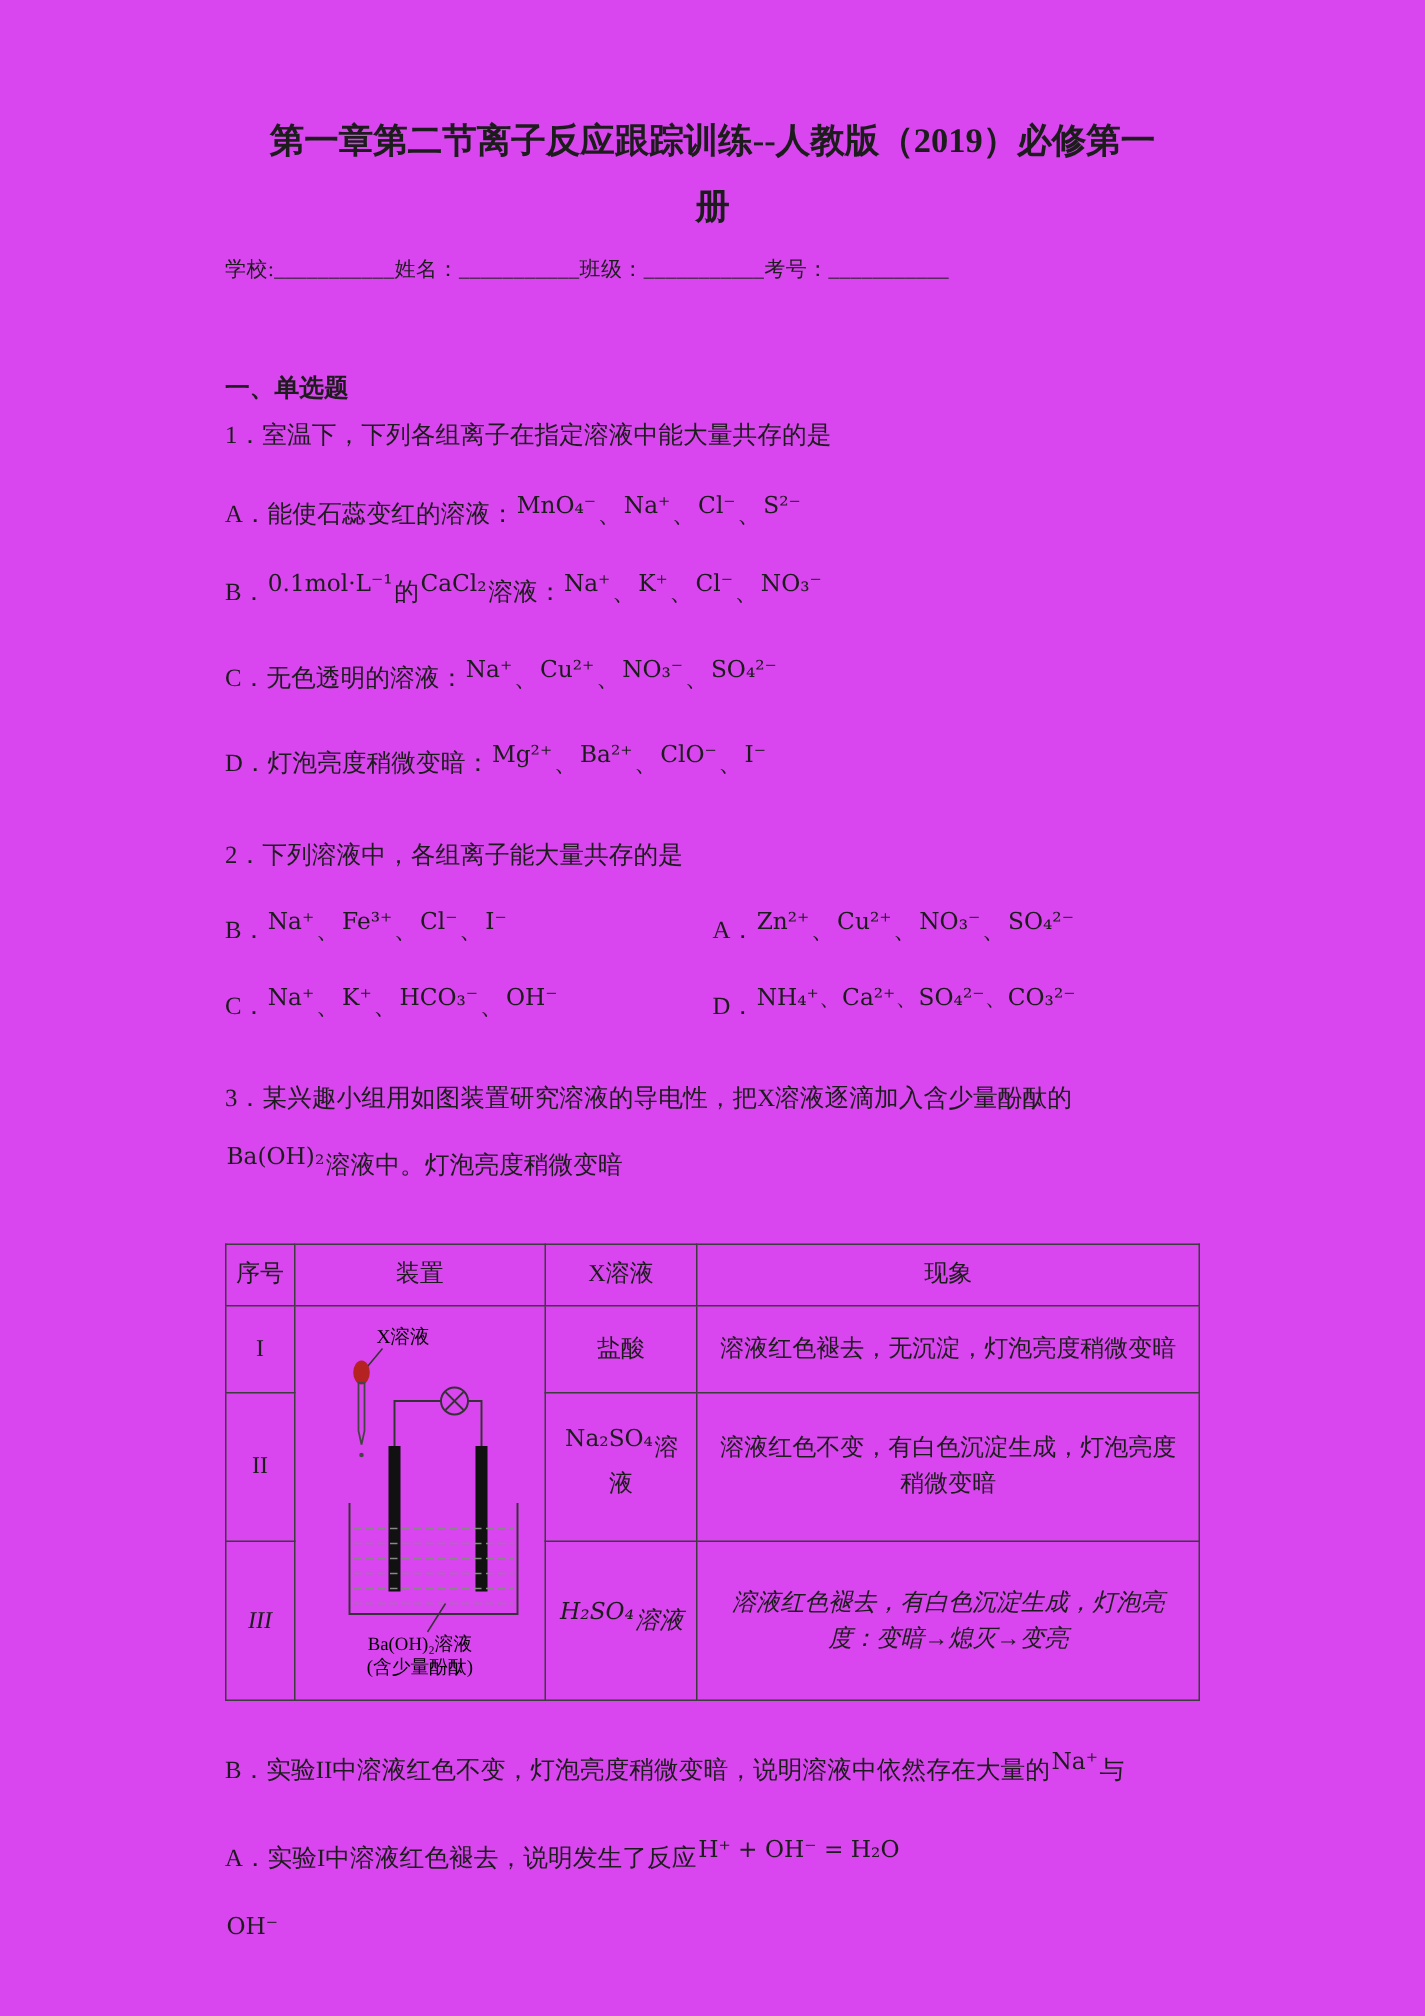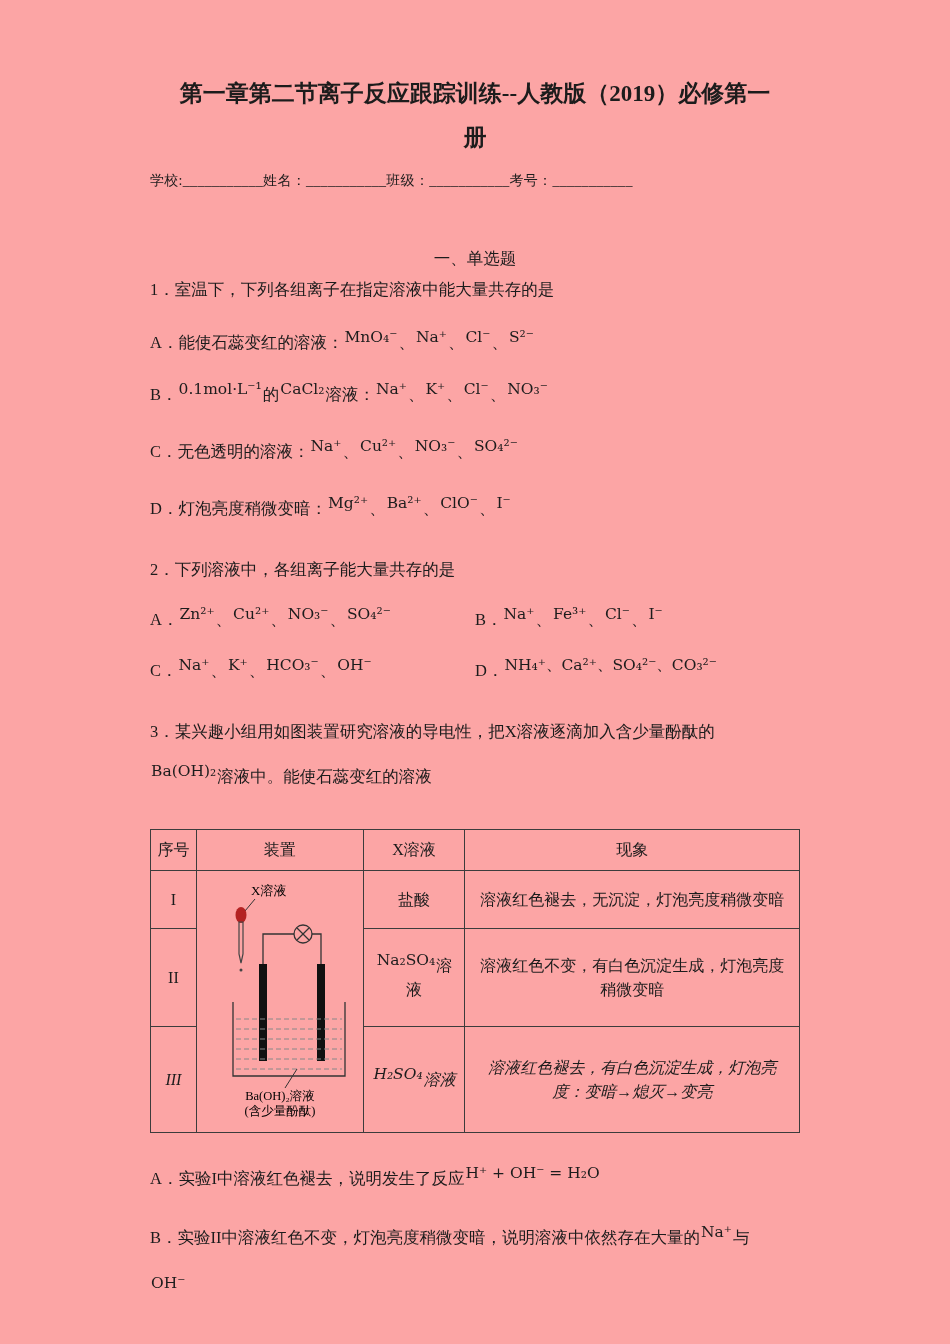--- a/index.html
+++ b/index.html
@@ -1,25 +1,25 @@
 <!DOCTYPE html>
 <html><head>
 <meta charset="utf-8">
 <style>
   html,body { margin:0; padding:0; background:#ffffff; }
   .page {
     width:950px; height:1344px; overflow:hidden; box-sizing:border-box;
     padding:72px 150px 30px 150px;
-    background:#fca5a5; color:#1c1c1c;
+    background:#d946ef; color:#1c1c1c;
     font-family:"Liberation Serif","DejaVu Serif",serif;
     font-size:16.5px; line-height:1.5;
   }
   .title { text-align:center; font-weight:bold; font-size:23px; line-height:44px; }
   .header-line { margin-top:10px; font-size:14px; letter-spacing:.3px; }
-  .section-heading { font-weight:normal; margin-top:56px;text-align:center; }
+  .section-heading { font-weight:bold; margin-top:56px; }
   .stem { margin-top:6px; }
   .stem-mt { margin-top:36px; }
   .opt { margin-top:28px; }
   .opt-lg { margin-top:32px; }
   .txt { font-family:"Liberation Serif","DejaVu Serif",serif; }
   .fml {
     font-family:"DejaVu Serif",serif;
     position:relative; top:-6px;
     font-size:15.5px; padding:0 1px; white-space:nowrap;
   }
@@ -55,30 +55,30 @@
   <div class="section-heading">一、单选题</div>
 
   <div class="stem">1．室温下，下列各组离子在指定溶液中能大量共存的是</div>
   <div class="opt"><span class="txt">A．能使石蕊变红的溶液：</span><span class="fml">MnO₄⁻</span><span class="txt">、</span><span class="fml">Na⁺</span><span class="txt">、</span><span class="fml">Cl⁻</span><span class="txt">、</span><span class="fml">S²⁻</span></div>
   <div class="opt"><span class="txt">B．</span><span class="fml">0.1mol·L⁻¹</span><span class="txt">的</span><span class="fml">CaCl₂</span><span class="txt">溶液：</span><span class="fml">Na⁺</span><span class="txt">、</span><span class="fml">K⁺</span><span class="txt">、</span><span class="fml">Cl⁻</span><span class="txt">、</span><span class="fml">NO₃⁻</span></div>
   <div class="opt opt-lg"><span class="txt">C．无色透明的溶液：</span><span class="fml">Na⁺</span><span class="txt">、</span><span class="fml">Cu²⁺</span><span class="txt">、</span><span class="fml">NO₃⁻</span><span class="txt">、</span><span class="fml">SO₄²⁻</span></div>
   <div class="opt opt-lg"><span class="txt">D．灯泡亮度稍微变暗：</span><span class="fml">Mg²⁺</span><span class="txt">、</span><span class="fml">Ba²⁺</span><span class="txt">、</span><span class="fml">ClO⁻</span><span class="txt">、</span><span class="fml">I⁻</span></div>
 
   <div class="stem stem-mt">2．下列溶液中，各组离子能大量共存的是</div>
   <div class="two-col">
+    <div><span class="txt">B．</span><span class="fml">Na⁺</span><span class="txt">、</span><span class="fml">Fe³⁺</span><span class="txt">、</span><span class="fml">Cl⁻</span><span class="txt">、</span><span class="fml">I⁻</span></div>
     <div><span class="txt">A．</span><span class="fml">Zn²⁺</span><span class="txt">、</span><span class="fml">Cu²⁺</span><span class="txt">、</span><span class="fml">NO₃⁻</span><span class="txt">、</span><span class="fml">SO₄²⁻</span></div>
-    <div><span class="txt">B．</span><span class="fml">Na⁺</span><span class="txt">、</span><span class="fml">Fe³⁺</span><span class="txt">、</span><span class="fml">Cl⁻</span><span class="txt">、</span><span class="fml">I⁻</span></div>
   </div>
   <div class="two-col">
     <div><span class="txt">C．</span><span class="fml">Na⁺</span><span class="txt">、</span><span class="fml">K⁺</span><span class="txt">、</span><span class="fml">HCO₃⁻</span><span class="txt">、</span><span class="fml">OH⁻</span></div>
     <div><span class="txt">D．</span><span class="fml">NH₄⁺、Ca²⁺、SO₄²⁻、CO₃²⁻</span></div>
   </div>
 
   <div class="stem stem-mt"><span class="txt">3．某兴趣小组用如图装置研究溶液的导电性，把X溶液逐滴加入含少量酚酞的</span></div>
-  <div class="stem" style="margin-top:20px;"><span class="fml">Ba(OH)₂</span><span class="txt">溶液中。能使石蕊变红的溶液</span></div>
+  <div class="stem" style="margin-top:20px;"><span class="fml">Ba(OH)₂</span><span class="txt">溶液中。灯泡亮度稍微变暗</span></div>
 
   <table class="qtable">
     <colgroup>
       <col class="col-no">
         <col class="col-app">
         <col class="col-x">
         <col class="col-ph">
     </colgroup>
     <tbody>
         <tr>
@@ -143,17 +143,17 @@
       <td><span class="txt">溶液红色不变，有白色沉淀生成，灯泡亮度稍微变暗</span></td>
     </tr>
     <tr style="height:84px;font-style:italic;">
       <td class="cell-no">III</td>
       <td><span class="fml">H₂SO₄</span><span class="txt">溶液</span></td>
       <td><span class="txt">溶液红色褪去，有白色沉淀生成，灯泡亮度：变暗→熄灭→变亮</span></td>
     </tr>
   </tbody>
     </table>
 
+  <div class="opt" style="margin-top:34px;"><span class="txt">B．实验II中溶液红色不变，灯泡亮度稍微变暗，说明溶液中依然存在大量的</span><span class="fml">Na⁺</span><span class="txt">与</span></div>
   <div class="opt" style="margin-top:34px;"><span class="txt">A．实验I中溶液红色褪去，说明发生了反应</span><span class="fml">H⁺ + OH⁻ = H₂O</span></div>
-  <div class="opt" style="margin-top:34px;"><span class="txt">B．实验II中溶液红色不变，灯泡亮度稍微变暗，说明溶液中依然存在大量的</span><span class="fml">Na⁺</span><span class="txt">与</span></div>
   <div class="tail-line"><span class="fml">OH⁻</span></div>
 
 </div>
 
 </body></html>

